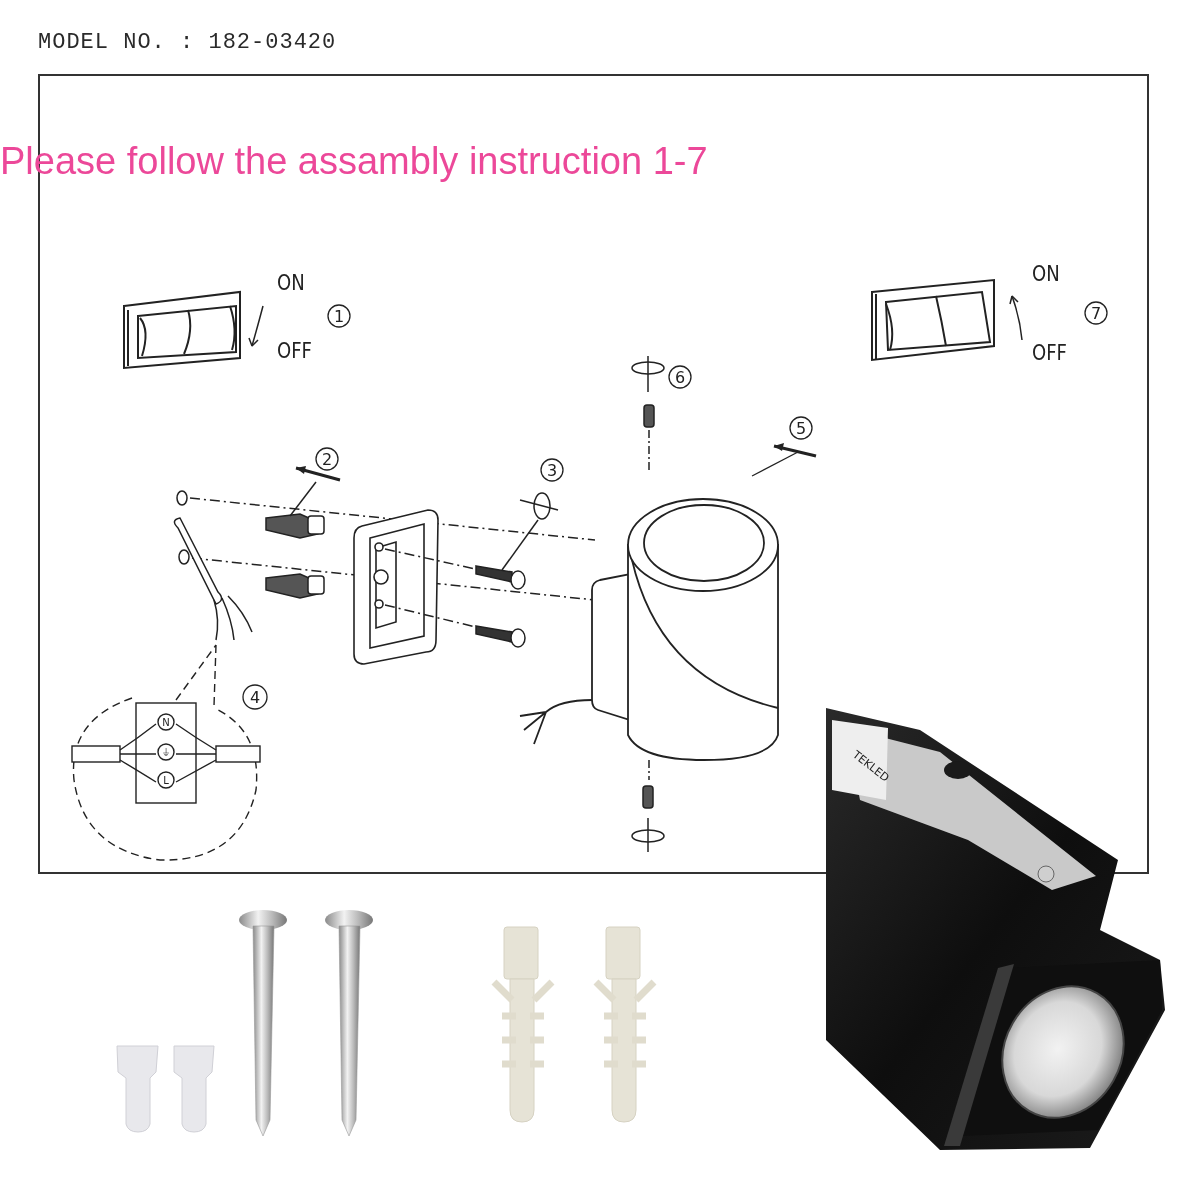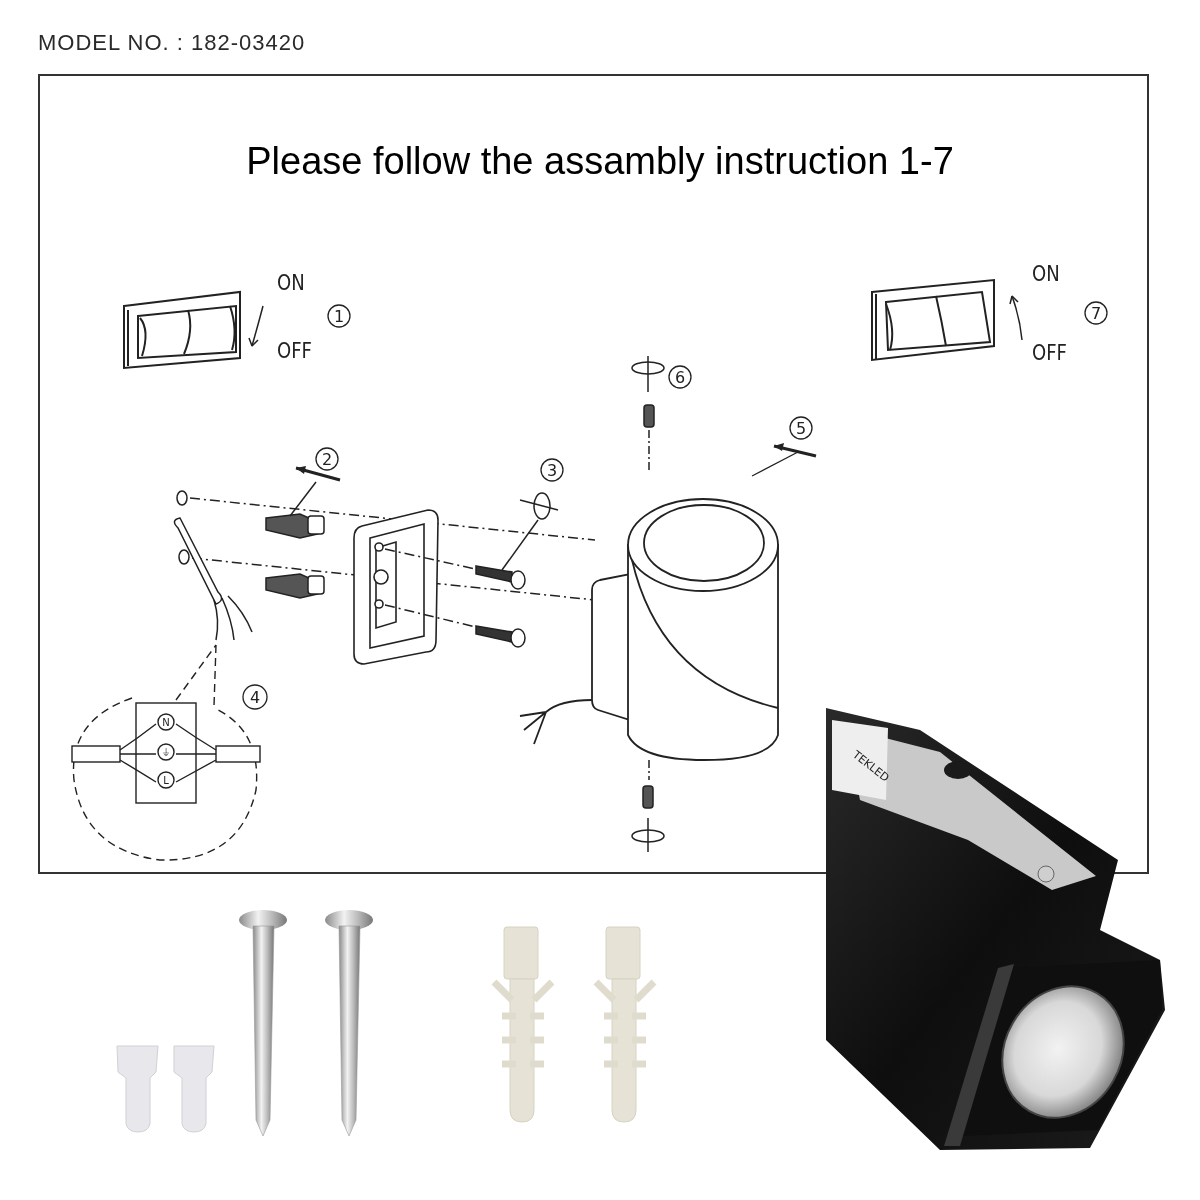--- a/index.html
+++ b/index.html
@@ -1,19 +1,19 @@
 <!DOCTYPE html>
 <html><head>
 <meta charset="utf-8">
 <style>
   html, body { margin:0; padding:0; background:#ffffff; }
   body { width:1200px; height:1200px; position:relative; overflow:hidden; font-family:"DejaVu Sans", sans-serif; color:#222; }
-  .model { position:absolute; left:38px; top:30px; font-family:Liberation Sans, sans-serif; font-size:22px; letter-spacing:1px; color:#2a2a2a; }
+  .model { position:absolute; left:38px; top:30px; font-family:Liberation Mono, monospace; font-size:22px; letter-spacing:1px; color:#2a2a2a; }
   .frame { position:absolute; left:38px; top:74px; width:1111px; height:800px; border:2px solid #333; box-sizing:border-box; background:#fff; }
-  .title { position:absolute; left:0; right:0; top:140px; text-align:center; font-family:"Liberation Sans", sans-serif; font-size:38px; color:#000000; }
+  .title { position:absolute; left:0; right:0; top:140px; text-align:left; font-family:"Liberation Sans", sans-serif; font-size:38px; color:#ec4899; }
   .label { position:absolute; font-family:"DejaVu Sans", sans-serif; font-size:22px; color:#222; transform:scaleX(0.82); transform-origin:left top; }
   svg.diagram { position:absolute; left:0; top:0; }
   .num { font-family:"DejaVu Sans", sans-serif; font-size:16px; }
 </style>
 </head>
 <body>
 
 <div class="model">MODEL NO. : 182-03420</div>
 
 <div class="frame"></div>

